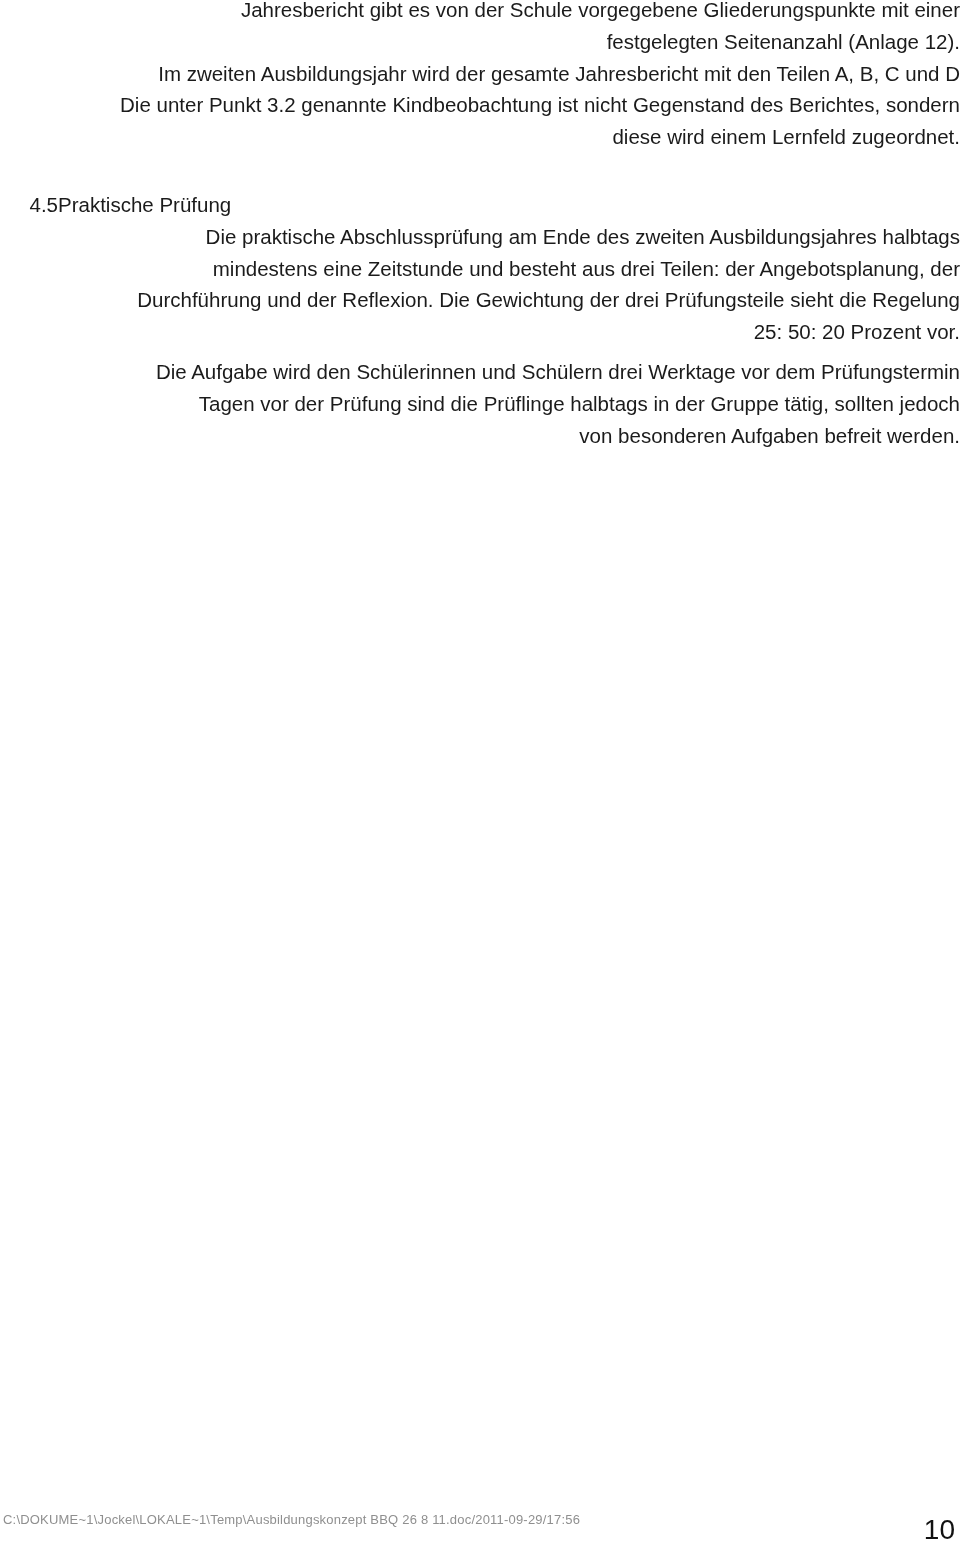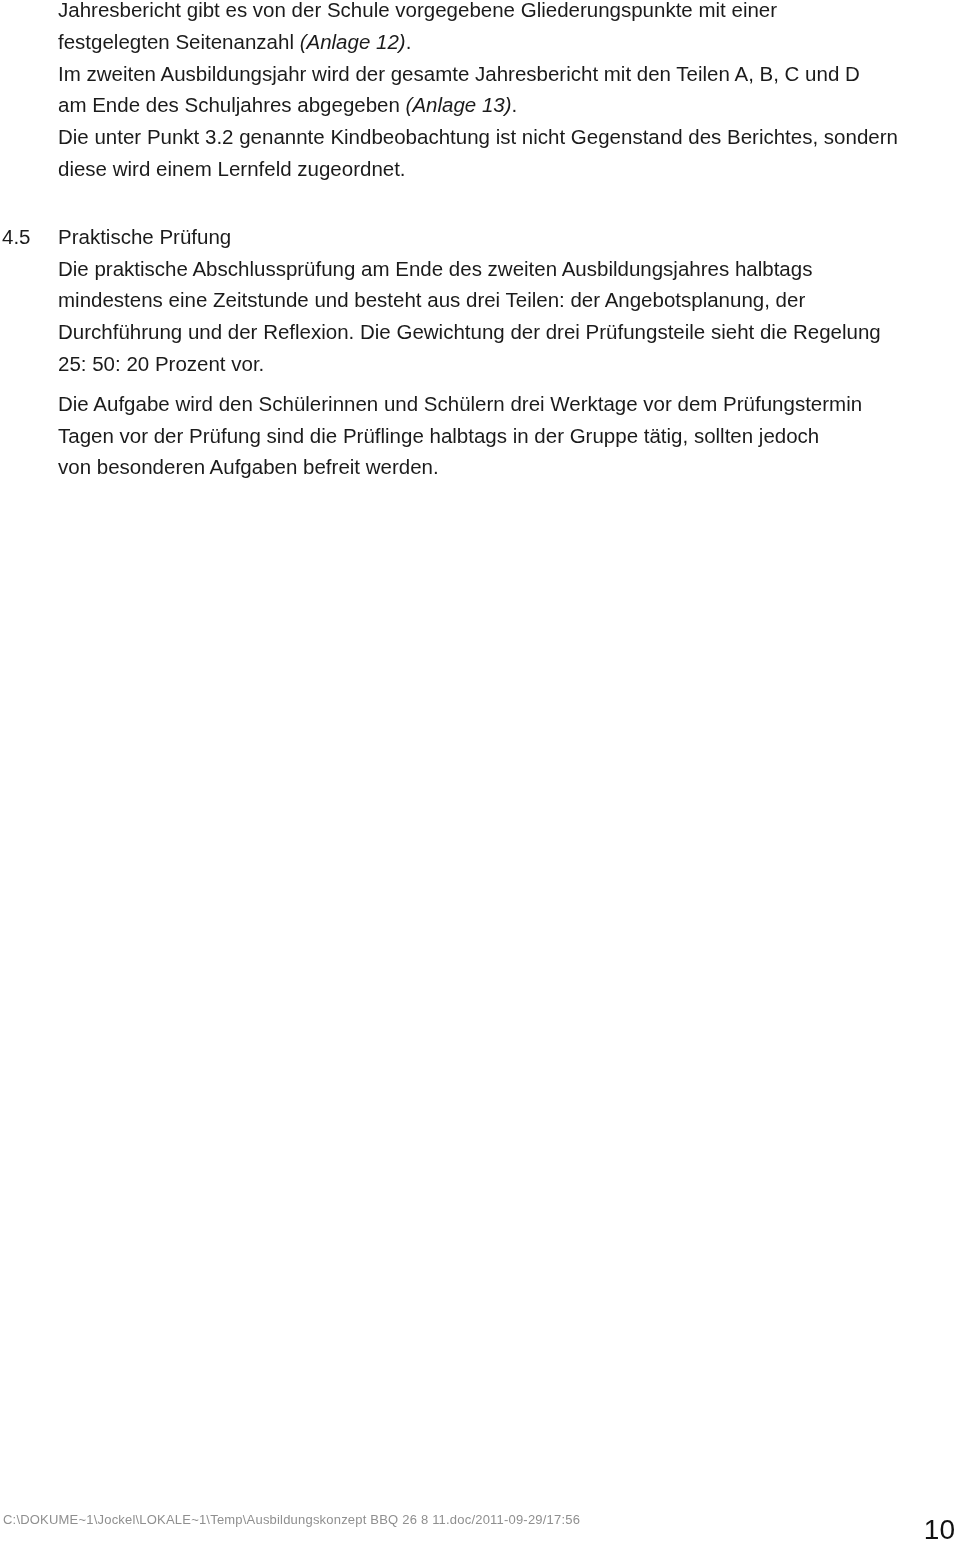--- a/index.html
+++ b/index.html
@@ -4,31 +4,32 @@
 <style>
   html, body { margin: 0; padding: 0; background: #ffffff; }
   .page {
     position: relative;
     width: 960px;
     height: 1547px;
     background: #ffffff;
     overflow: hidden;
     font-family: "Liberation Sans", sans-serif;
     color: #1b1b1b;
+    text-align: right;
   }
   .content {
     position: absolute;
     top: -6px;
     left: 58px;
     right: 0;
     font-size: 20.5px;
     line-height: 31.8px;
   }
   .line { white-space: nowrap; }
-  .it { font-style: italic; }
+  .it { }
   .section-row {
     display: flex;
     margin-left: -56px;
     margin-top: 36px;
   }
   .section-num {
     width: 56px;
     flex: 0 0 56px;
   }
   .para-gap { margin-top: 8px; }
@@ -53,21 +54,20 @@
 </head>
 <body>
 
 <div class="page">
 
   <div class="content">
 
     <div class="line">Jahresbericht gibt es von der Schule vorgegebene Gliederungspunkte mit einer</div>
     <div class="line"><span>festgelegten Seitenanzahl </span><span class="it">(Anlage 12)</span><span>.</span></div>
     <div class="line">Im zweiten Ausbildungsjahr wird der gesamte Jahresbericht mit den Teilen A, B, C und D</div>
-    <div class="line"><span>am Ende des Schuljahres abgegeben </span><span class="it">(Anlage 13)</span><span>.</span></div>
     <div class="line">Die unter Punkt 3.2 genannte Kindbeobachtung ist nicht Gegenstand des Berichtes, sondern</div>
     <div class="line">diese wird einem Lernfeld zugeordnet.</div>
 
     <div class="section-row">
       <div class="section-num">4.5</div>
       <div class="line">Praktische Prüfung</div>
     </div>
 
     <div class="line">Die praktische Abschlussprüfung am Ende des zweiten Ausbildungsjahres halbtags</div>
     <div class="line">mindestens eine Zeitstunde und besteht aus drei Teilen: der Angebotsplanung, der</div>

